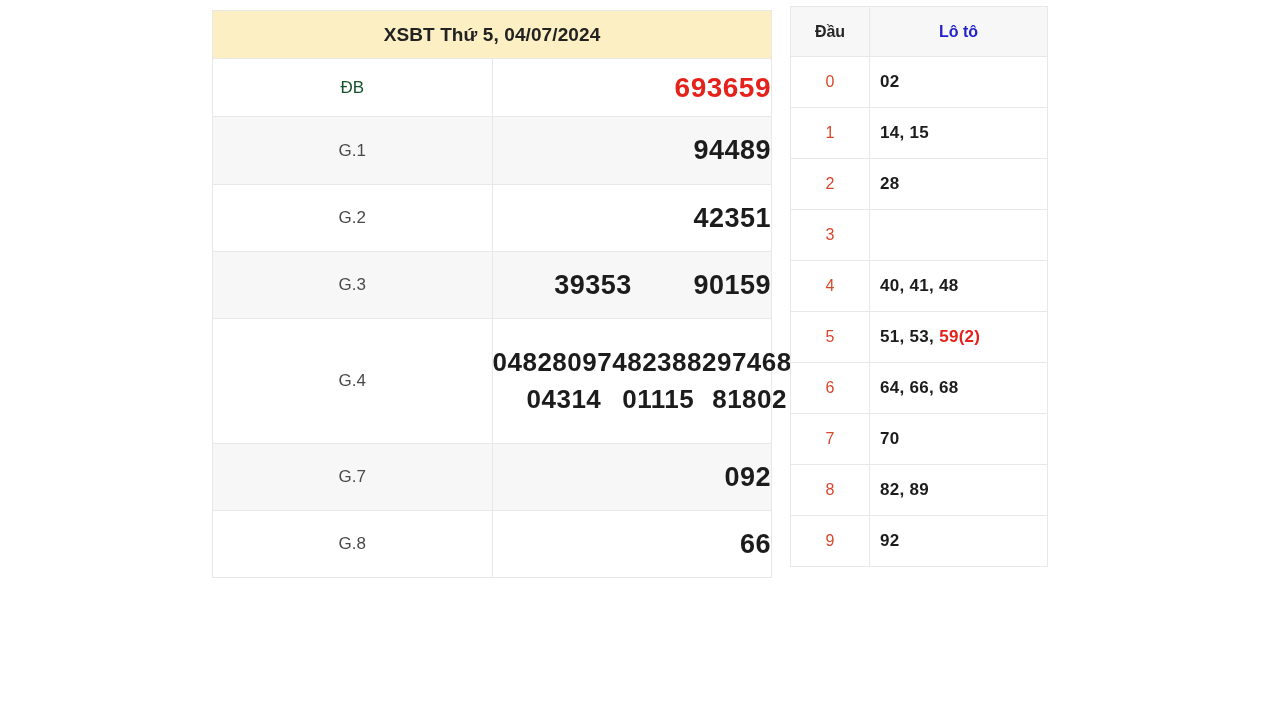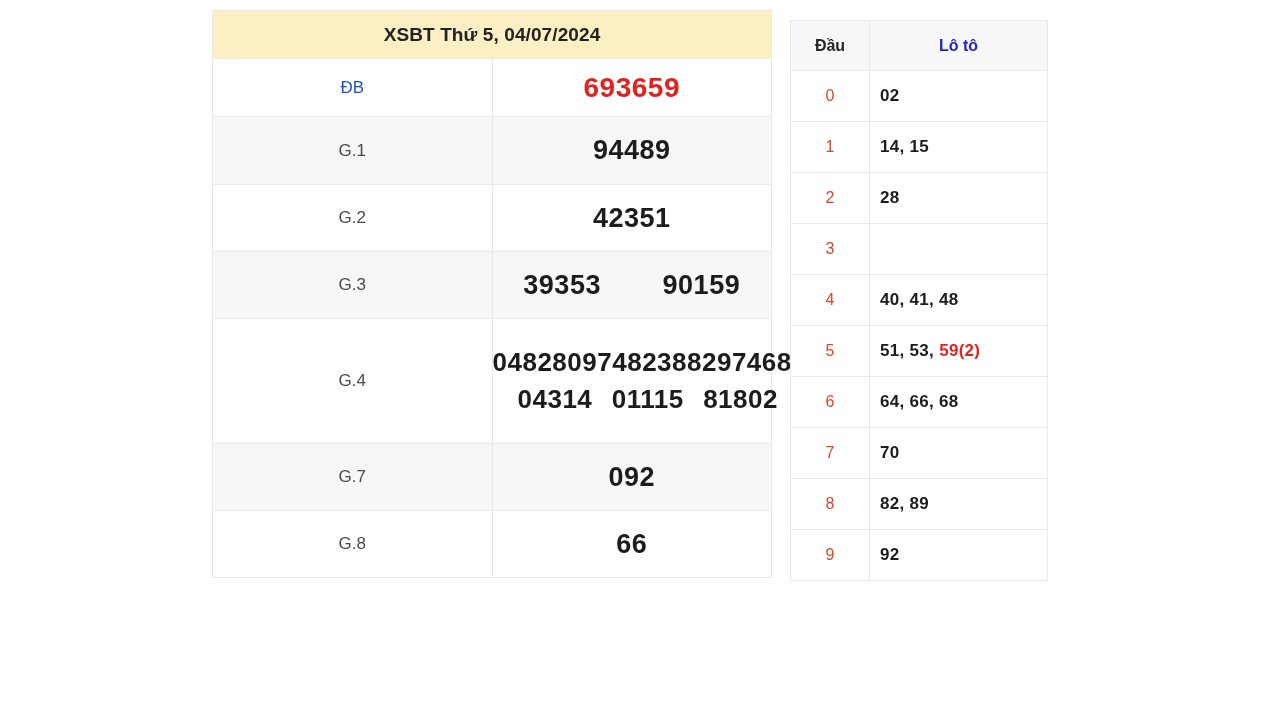--- a/index.html
+++ b/index.html
@@ -49,36 +49,36 @@
   }
 
   .prize-label {
     width: 57px;
     text-align: center;
     font-size: 17px;
     color: #4a4a4a;
     font-weight: normal;
   }
   .prize-label.db {
-    color: #1d4ed8;
+    color: #14532d;
   }
 
   .prize-values {
     text-align: center;
   }
 
   .num-row {
     display: flex;
     width: 100%;
     justify-content: space-around;
     align-items: center;
   }
   .num-row .num {
     flex: 1 1 0;
-    text-align: center;
+    text-align: right;
     font-size: 27px;
     font-weight: bold;
     color: #1c1c1c;
     letter-spacing: 0.5px;
     white-space: nowrap;
   }
   .num-row .num.big-red {
     color: #e5211c;
     font-size: 28px;
   }
@@ -100,21 +100,21 @@
     gap: 6px;
     height: 100%;
   }
   .row-g4 .num-row .num { font-size: 26px; }
   .g4-line2 { padding: 0 16px; }
 
   
   .loto-table {
     position: absolute;
     left: 790px;
-    top: 20px;
+    top: 6px;
     width: 258px;
     border: 1px solid #e2e2e2;
     border-collapse: collapse;
     table-layout: fixed;
     background: #ffffff;
   }
   .loto-table td, .loto-table th {
     border: 1px solid #e8e8e8;
     padding: 0 10px;
     height: 50px;

